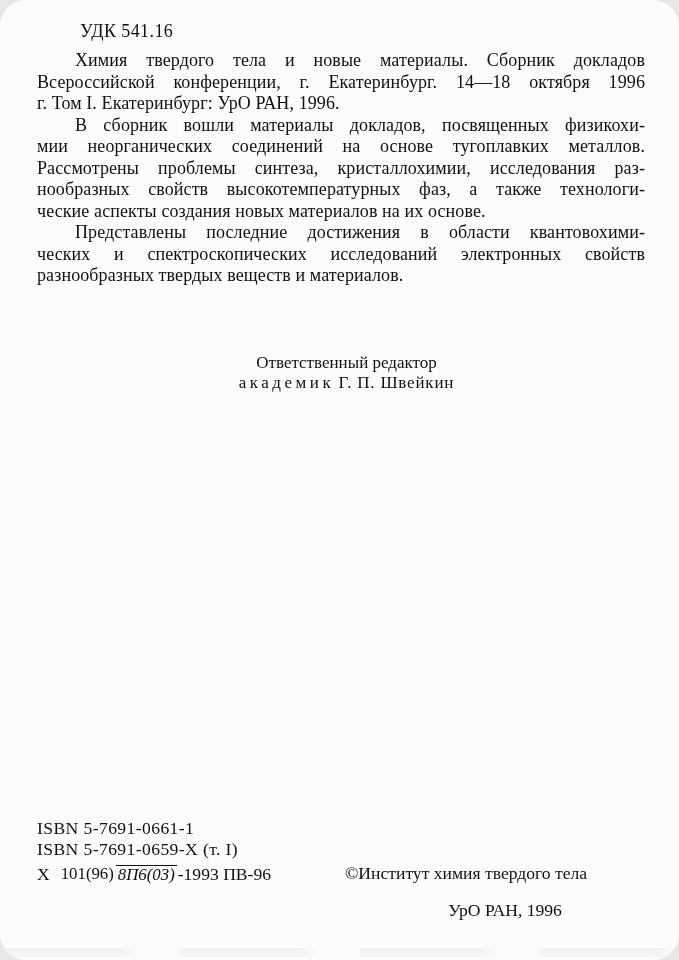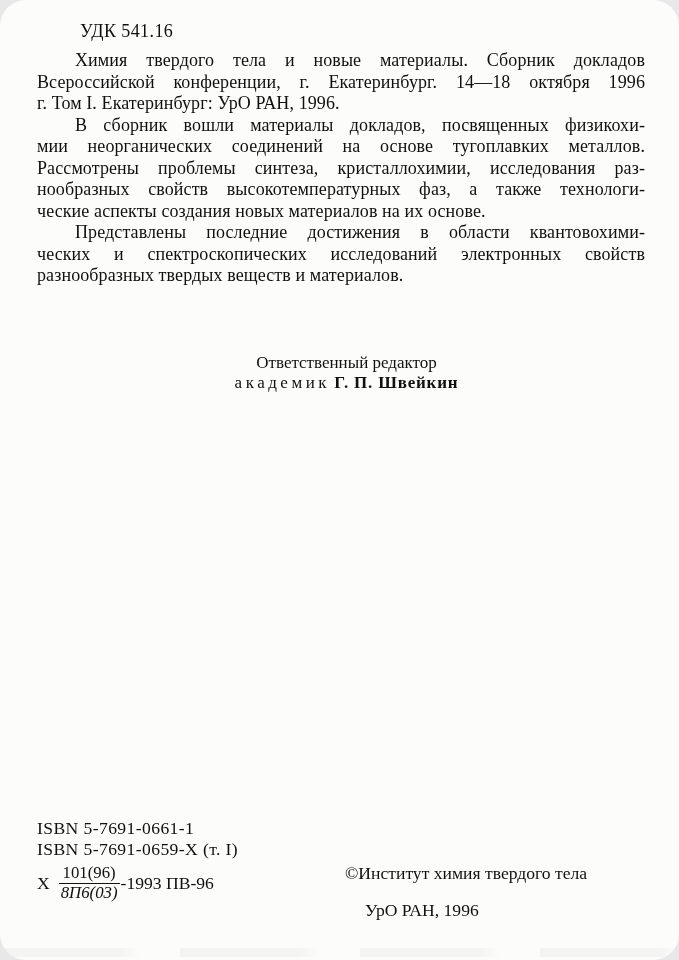--- a/index.html
+++ b/index.html
@@ -38,53 +38,53 @@
   .editor-block {
     position: absolute;
     top: 353px;
     left: 7px;
     width: 100%;
     text-align: center;
     font-size: 17px;
     line-height: 19.5px;
   }
   .editor-degree { letter-spacing: 3.5px; }
-  .editor-name { font-weight: bold; letter-spacing: 0.8px; text-align: center; }
+  .editor-name { font-weight: normal; letter-spacing: 0.8px; text-align: center; }
   .footer {
     position: absolute;
     left: 37px;
     top: 818px;
     width: 612px;
     font-size: 17.6px;
   }
   .isbn-line { line-height: 20.5px; letter-spacing: 0.4px; }
   .code-row {
     margin-top: 5px;
     display: flex;
     align-items: center;
   }
   .code-letter { margin-right: 9px; }
   .frac {
     display: inline-flex;
-    flex-direction: column;
+    flex-direction: row;
     align-items: center;
     font-size: 16.8px;
     line-height: 18.5px;
   }
   .frac .num { padding: 0 2px; }
   .frac .den { border-top: 1.7px solid #111; padding: 0 2px; font-style: italic; }
   .code-tail { margin-left: 1px; }
   .copyright-block {
     position: absolute;
     left: 308px;
     top: 45px;
     width: 300px;
     line-height: 20px;
   }
-  .copyright-line2 { margin-top: 17px; margin-left: 20px; }
+  .copyright-line2 { margin-top: 17px; margin-left: 20px; text-align: center; }
   .scan-noise {
     position: absolute;
     left: 0; right: 0; bottom: 3px;
     height: 9px;
     background: repeating-linear-gradient(90deg,
       rgba(120,120,120,0.06) 0px, rgba(120,120,120,0.06) 120px,
       rgba(120,120,120,0.0) 140px, rgba(120,120,120,0.0) 180px);
   }
 </style>
 </head>

